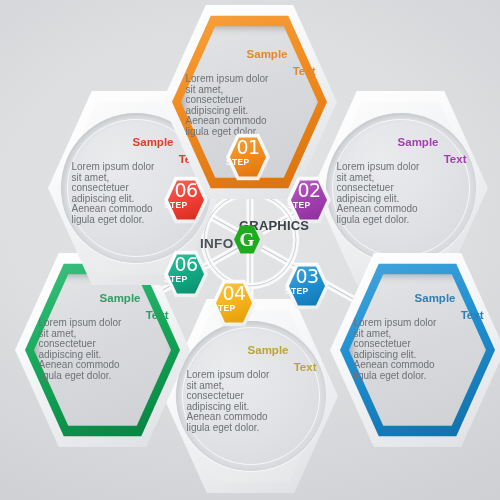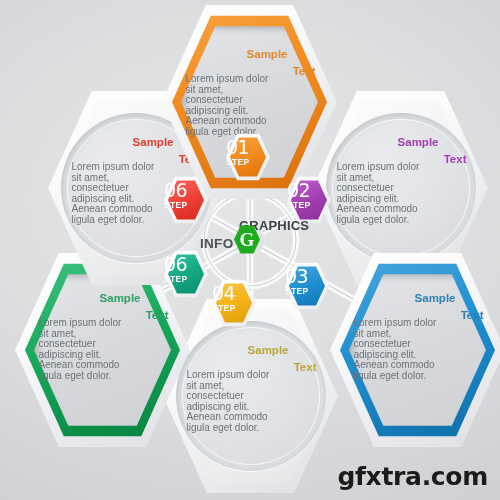--- a/index.html
+++ b/index.html
@@ -101,21 +101,21 @@
     clip-path:polygon(25% 1.5%, 75% 1.5%, 100% 50%, 75% 98.5%, 25% 98.5%, 0% 50%);
     background:linear-gradient(150deg,#ffffff 0%,#f6f7f8 55%,#e7e9eb 100%);
     filter:drop-shadow(2px 3px 3px rgba(80,85,90,.42));
   }
   .badge .binner{
     position:absolute;left:4px;top:4px;right:4px;bottom:4px;
     clip-path:polygon(25% 1.5%, 75% 1.5%, 100% 50%, 75% 98.5%, 25% 98.5%, 0% 50%);
   }
   .badge .num{
     position:absolute;left:0;right:0;top:4px;
-    text-align:left;
+    text-align:center;
     font-size:19px;line-height:20px;font-weight:normal;
     color:#ffffff;
     font-family:"DejaVu Sans", sans-serif;
     letter-spacing:-.5px;
   }
   .badge .stp{
     position:absolute;left:0;right:0;top:24px;
     text-align:left;
     font-size:8.5px;line-height:10px;font-weight:bold;
     color:#ffffff;letter-spacing:.3px;
@@ -351,15 +351,14 @@
     <div class="stp">STEP</div>
   </div>
 
   <div id="logo">
     <span class="graphics">GRAPHICS</span>
     <span class="ghex"></span>
     <span class="gletter">G</span>
     <span class="info">INFO</span>
   </div>
 
-  <div id="wm">gfxtra.com</div>
 
 </div>
 
 </body></html>

